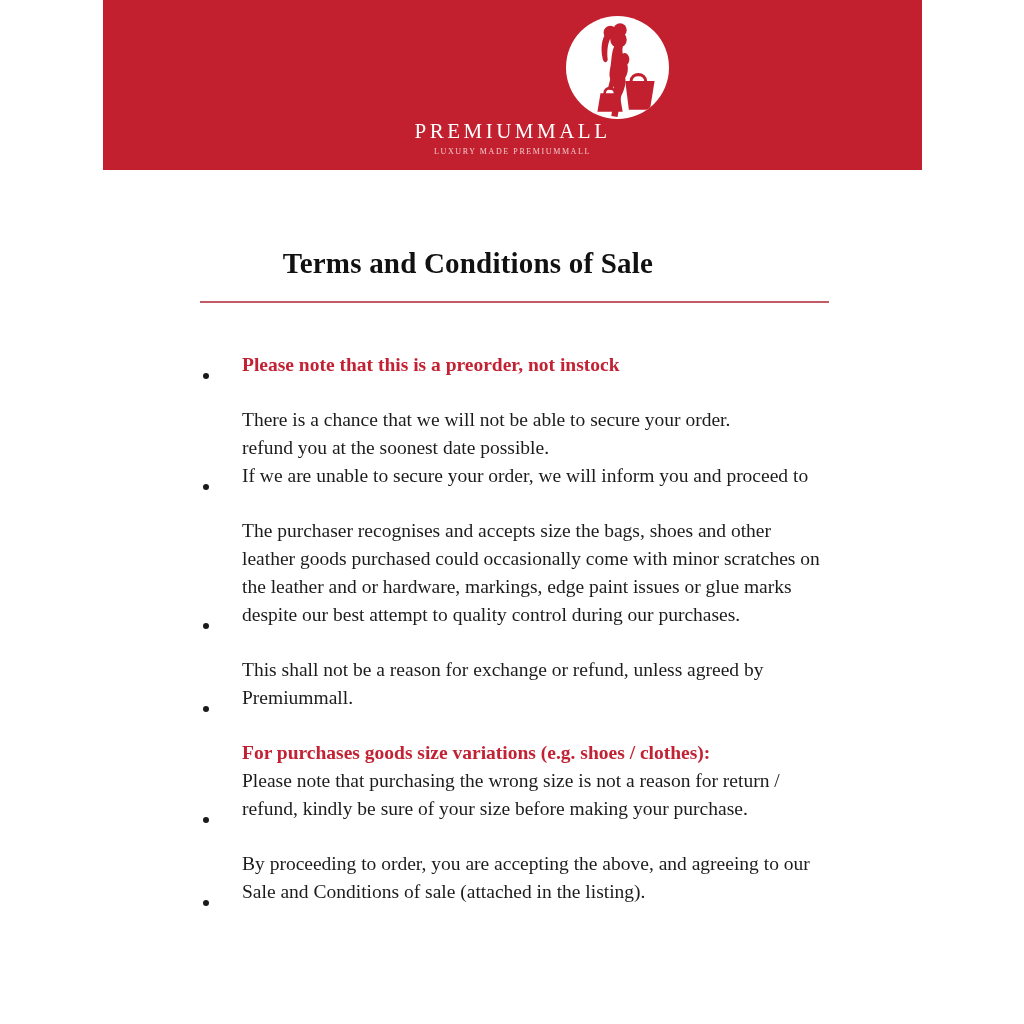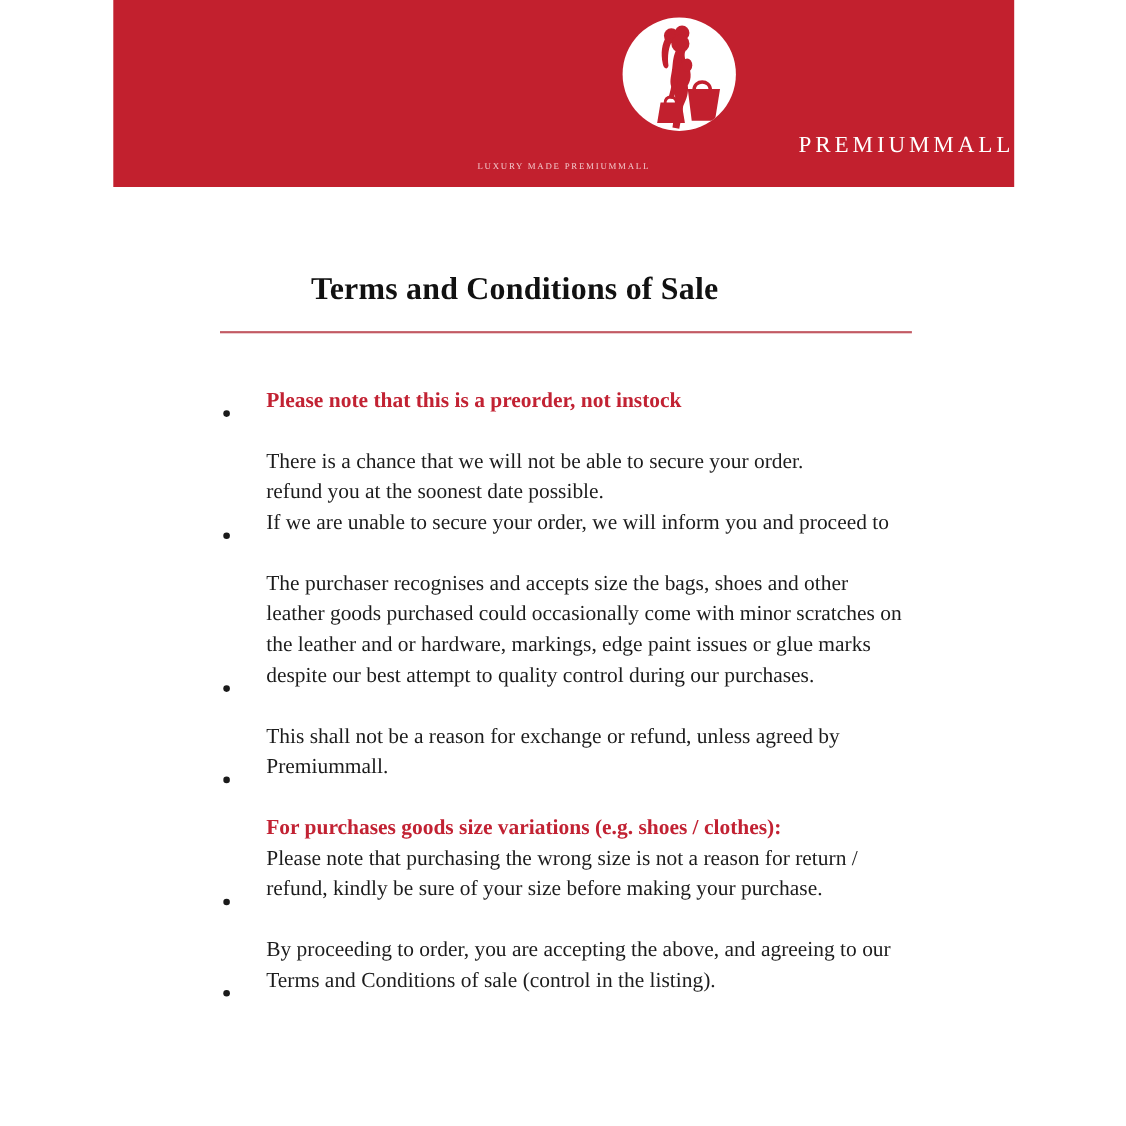--- a/index.html
+++ b/index.html
@@ -36,21 +36,21 @@
     border-radius: 50%;
     background: #ffffff;
     overflow: hidden;
   }
   .logo-circle svg { display: block; width: 100%; height: 100%; }
   .brand {
     position: absolute;
     left: 103px;
     top: 119px;
     width: 819px;
-    text-align: right;
+    text-align: center;
     color: #ffffff;
     font-size: 21px;
     letter-spacing: 3.5px;
     font-weight: 400;
   }
   .tagline {
     position: absolute;
     left: 103px;
     top: 147px;
     width: 819px;
@@ -222,17 +222,17 @@
       <div class="line">refund, kindly be sure of your size before making your purchase.</div>
     </div>
   </div>
 
   <div class="bullet">
     <span class="dot-cell">
         <span class="dot"></span>
       </span>
     <div class="lines">
       <div class="line">By proceeding to order, you are accepting the above, and agreeing to our</div>
-      <div class="line">Terms and Conditions of sale (control in the listing).</div>
+      <div class="line">Sale and Conditions of sale (attached in the listing).</div>
     </div>
   </div>
 
 </div>
 
 </body></html>

